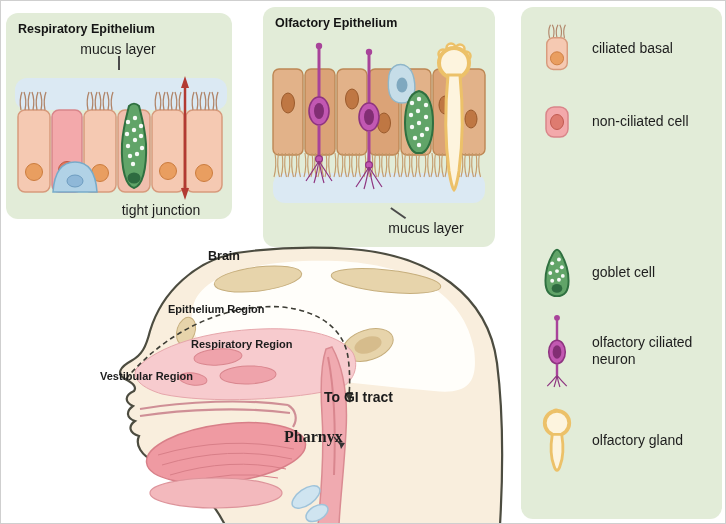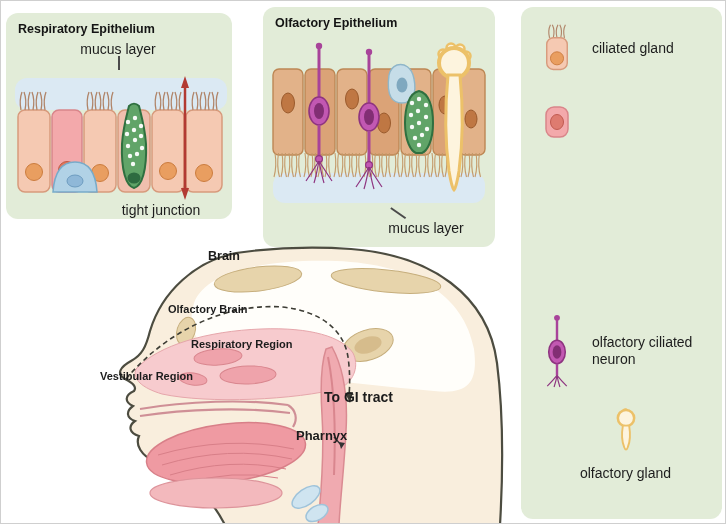--- a/index.html
+++ b/index.html
@@ -207,48 +207,66 @@
         <g stroke="#b08468" stroke-width="1.2" fill="none">
           <path d="M14,18 Q12,10 15,4"></path>
             <path d="M18,18 Q20,10 17,4"></path>
             <path d="M22,18 Q20,10 23,4"></path>
           <path d="M26,18 Q28,10 25,4"></path>
             <path d="M30,18 Q28,10 31,4"></path>
         </g>
         <rect x="11" y="18" width="22" height="34" rx="7" fill="#f5c9b2" stroke="#d79a7c" stroke-width="1.5"></rect>
         <circle cx="22" cy="40" r="7" fill="#e99e60" stroke="#cb7c3e"></circle>
       </svg>
-      <span class="llabel">ciliated gland</span>
+      <span class="llabel">ciliated basal</span>
     </div>
 
     <div class="legend-row" style="top:92px;">
       <svg class="licon" width="44" height="46" viewBox="0 0 44 46">
         <rect x="11" y="8" width="22" height="30" rx="8" fill="#f3a9ab" stroke="#d9858a" stroke-width="1.5"></rect>
         <ellipse cx="22" cy="23" rx="6.5" ry="7.5" fill="#de7b70" stroke="#c05a50"></ellipse>
       </svg>
-    </div>
-
-
+      <span class="llabel">non-ciliated cell</span>
+    </div>
+
+
+    <div class="legend-row" style="top:239px;">
+      <svg class="licon" width="44" height="54" viewBox="0 0 44 56">
+        <path d="M19,6 C14,14 10,26 10,36 C10,48 15,52 22,52 C29,52 34,48 34,36 C34,26 30,14 25,6 C23,3 21,3 19,6 Z" fill="#61a468" stroke="#2f7040" stroke-width="2"></path>
+        <g fill="#ffffff" opacity="0.95">
+          <circle cx="17" cy="18" r="2"></circle>
+            <circle cx="24" cy="14" r="2"></circle>
+            <circle cx="27" cy="22" r="2"></circle>
+          <circle cx="15" cy="28" r="2"></circle>
+            <circle cx="22" cy="26" r="2"></circle>
+            <circle cx="28" cy="31" r="2"></circle>
+          <circle cx="17" cy="36" r="2"></circle>
+            <circle cx="24" cy="35" r="2"></circle>
+        </g>
+        <ellipse cx="22" cy="44" rx="5.5" ry="4.5" fill="#2e6b40"></ellipse>
+      </svg>
+      <span class="llabel">goblet cell</span>
+    </div>
 
     <div class="legend-row" style="top:306px;">
       <svg class="licon" width="44" height="76" viewBox="0 0 44 78">
         <circle cx="22" cy="5" r="3" fill="#a8439a"></circle>
         <line x1="22" y1="7" x2="22" y2="28" stroke="#a8439a" stroke-width="2.5"></line>
         <ellipse cx="22" cy="40" rx="8.5" ry="12" fill="#c258b2" stroke="#8e3480" stroke-width="1.6"></ellipse>
         <ellipse cx="22" cy="40" rx="4.5" ry="7" fill="#822e74"></ellipse>
         <line x1="22" y1="52" x2="22" y2="64" stroke="#a8439a" stroke-width="2.5"></line>
         <path d="M22,64 C18,69 15,72 12,75" stroke="#8e3480" stroke-width="1.2" fill="none"></path>
         <path d="M22,64 C21,70 20,73 19,76" stroke="#8e3480" stroke-width="1.2" fill="none"></path>
         <path d="M22,64 C23,70 24,73 25,76" stroke="#8e3480" stroke-width="1.2" fill="none"></path>
         <path d="M22,64 C26,69 29,72 32,75" stroke="#8e3480" stroke-width="1.2" fill="none"></path>
       </svg>
       <span class="llabel" style="max-width:118px;">olfactory ciliated neuron</span>
     </div>
 
-    <div class="legend-row" style="top:401px;flex-direction:column;">
+    <div class="legend-row" style="top:401px;">
       <svg class="licon" width="44" height="66" viewBox="0 0 44 70">
         <circle cx="14" cy="10" r="3.5" fill="#fdf4de" stroke="#ecc169" stroke-width="2"></circle>
         <circle cx="21" cy="5" r="3.5" fill="#fdf4de" stroke="#ecc169" stroke-width="2"></circle>
         <circle cx="28" cy="9" r="3.5" fill="#fdf4de" stroke="#ecc169" stroke-width="2"></circle>
         <circle cx="22" cy="16" r="13" fill="#fdf4de" stroke="#ecc169" stroke-width="4"></circle>
         <path d="M17,28 C15,40 15,52 19,62 C20,65 21,66 22,66 C23,66 24,65 25,62 C29,52 29,40 27,28 Z" fill="#fdf4de" stroke="#ecc169" stroke-width="3"></path>
       </svg>
       <span class="llabel">olfactory gland</span>
     </div>
   </section>
@@ -305,20 +323,20 @@
         <polygon points="249,170 257,169 254,180" fill="#3c3c34"></polygon>
       </g>
 
       <g>
         <line x1="238" y1="214" x2="246" y2="223" stroke="#333333" stroke-width="1.3"></line>
         <polygon points="243,219 249,220 245,226" fill="#333333"></polygon>
       </g>
     </svg>
 
     <div class="head-label brain" style="left:112px;top:26px;">Brain</div>
-    <div class="head-label" style="left:72px;top:80px;">Olfactory Brain</div>
+    <div class="head-label" style="left:72px;top:80px;">Epithelium Region</div>
     <div class="head-label" style="left:95px;top:115px;">Respiratory Region</div>
     <div class="head-label" style="left:4px;top:147px;">Vestibular Region</div>
     <div class="head-label" style="left:228px;top:166px;font-size:14px;">To GI tract</div>
-    <div class="head-label" style="left:200px;top:205px;font-size:13px;">Pharnyx</div>
+    <div class="head-label" style="left:188px;top:205px;font-size:16px;font-family:Liberation Serif, serif;">Pharnyx</div>
   </div>
 
 </div>
 
 </body></html>

